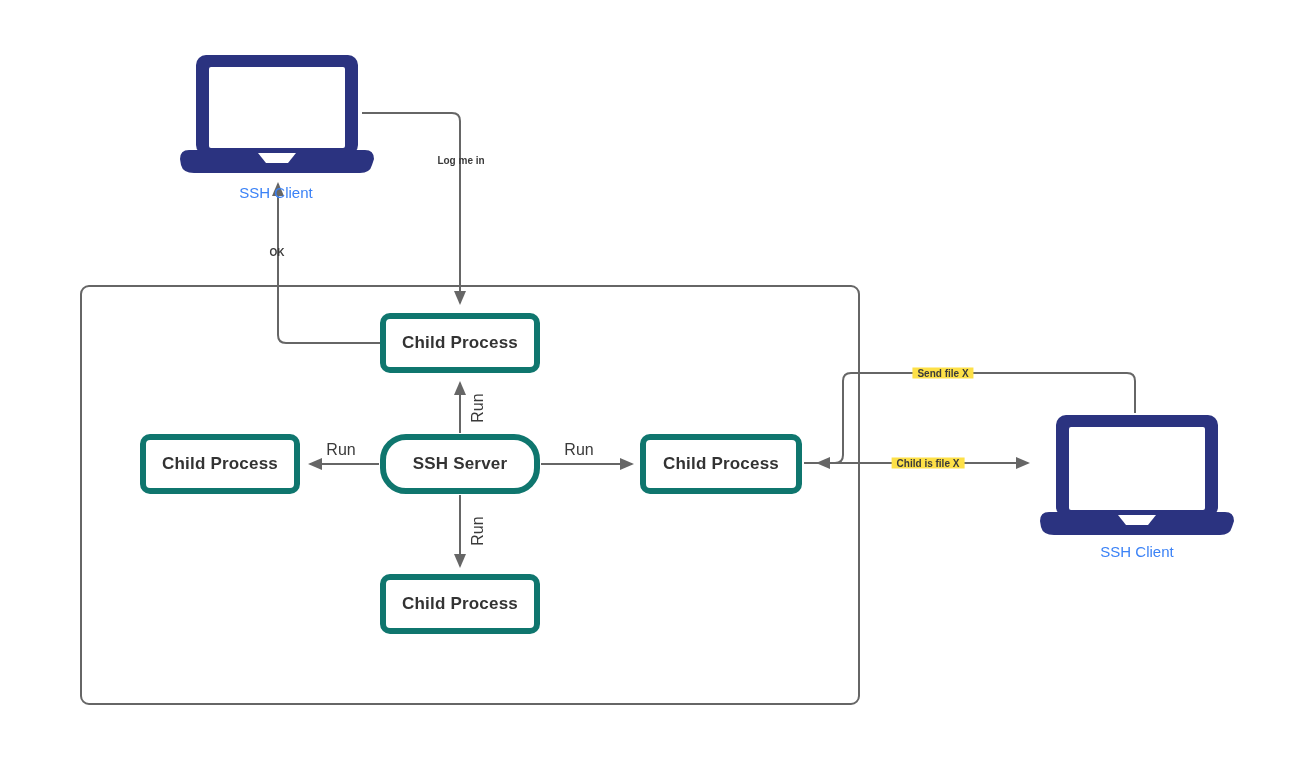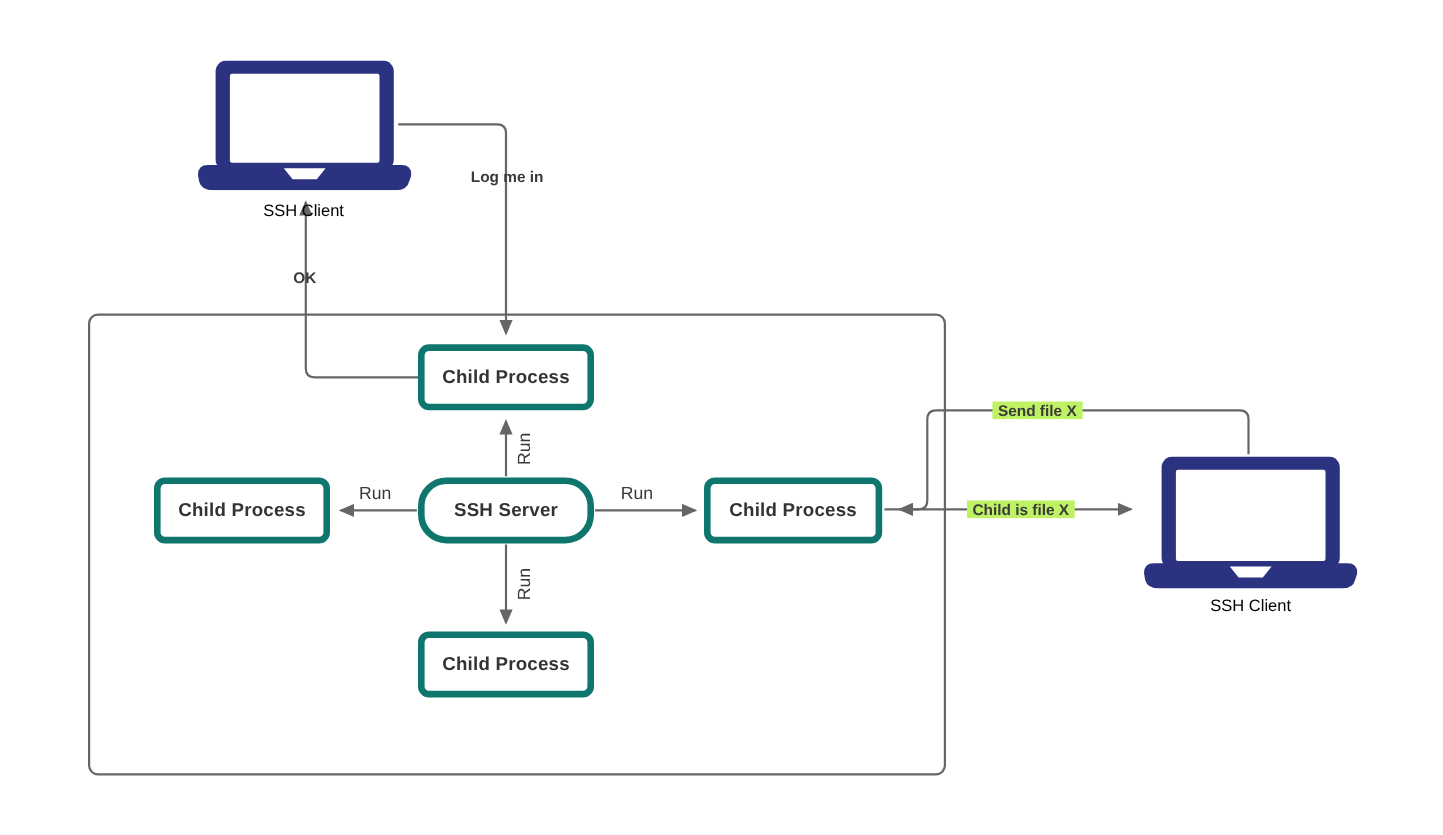--- a/index.html
+++ b/index.html
@@ -38,34 +38,34 @@
     letter-spacing: 0.2px;
   }
   .node-child-top    { left: 380px; top: 313px; }
   .node-child-left   { left: 140px; top: 434px; }
   .node-server       { left: 380px; top: 434px; border-radius: 26px; }
   .node-child-right  { left: 640px; top: 434px; width: 162px; }
   .node-child-bottom { left: 380px; top: 574px; }
   .edge-label {
     position: absolute;
     transform: translate(-50%, -50%);
-    font-size: 14px; color: #3a3a3a;
+    font-size: 10px; color: #3a3a3a;
     white-space: nowrap;
   }
   .edge-label.bold { font-weight: bold; }
-  .edge-label.bg { background: #bef264; padding: 0 5px; }
+  .edge-label.bg { background: #fde047; padding: 0 5px; }
   .edge-label.vertical {
     transform: translate(-50%, -50%) rotate(-90deg);
     font-size: 16px;
   }
   .edge-label.run-h { font-size: 16px; }
   .device-label {
     position: absolute;
     transform: translate(-50%, -50%);
-    font-size: 15px; color: #000000;
+    font-size: 15px; color: #3b82f6;
     white-space: nowrap;
     text-align: center;
   }
   .laptop { position: absolute; }
   .laptop-left  { left: 180px; top: 55px;  width: 194px; height: 118px; }
   .laptop-right { left: 1040px; top: 415px; width: 194px; height: 120px; }
 </style>
 </head>
 <body>
 

